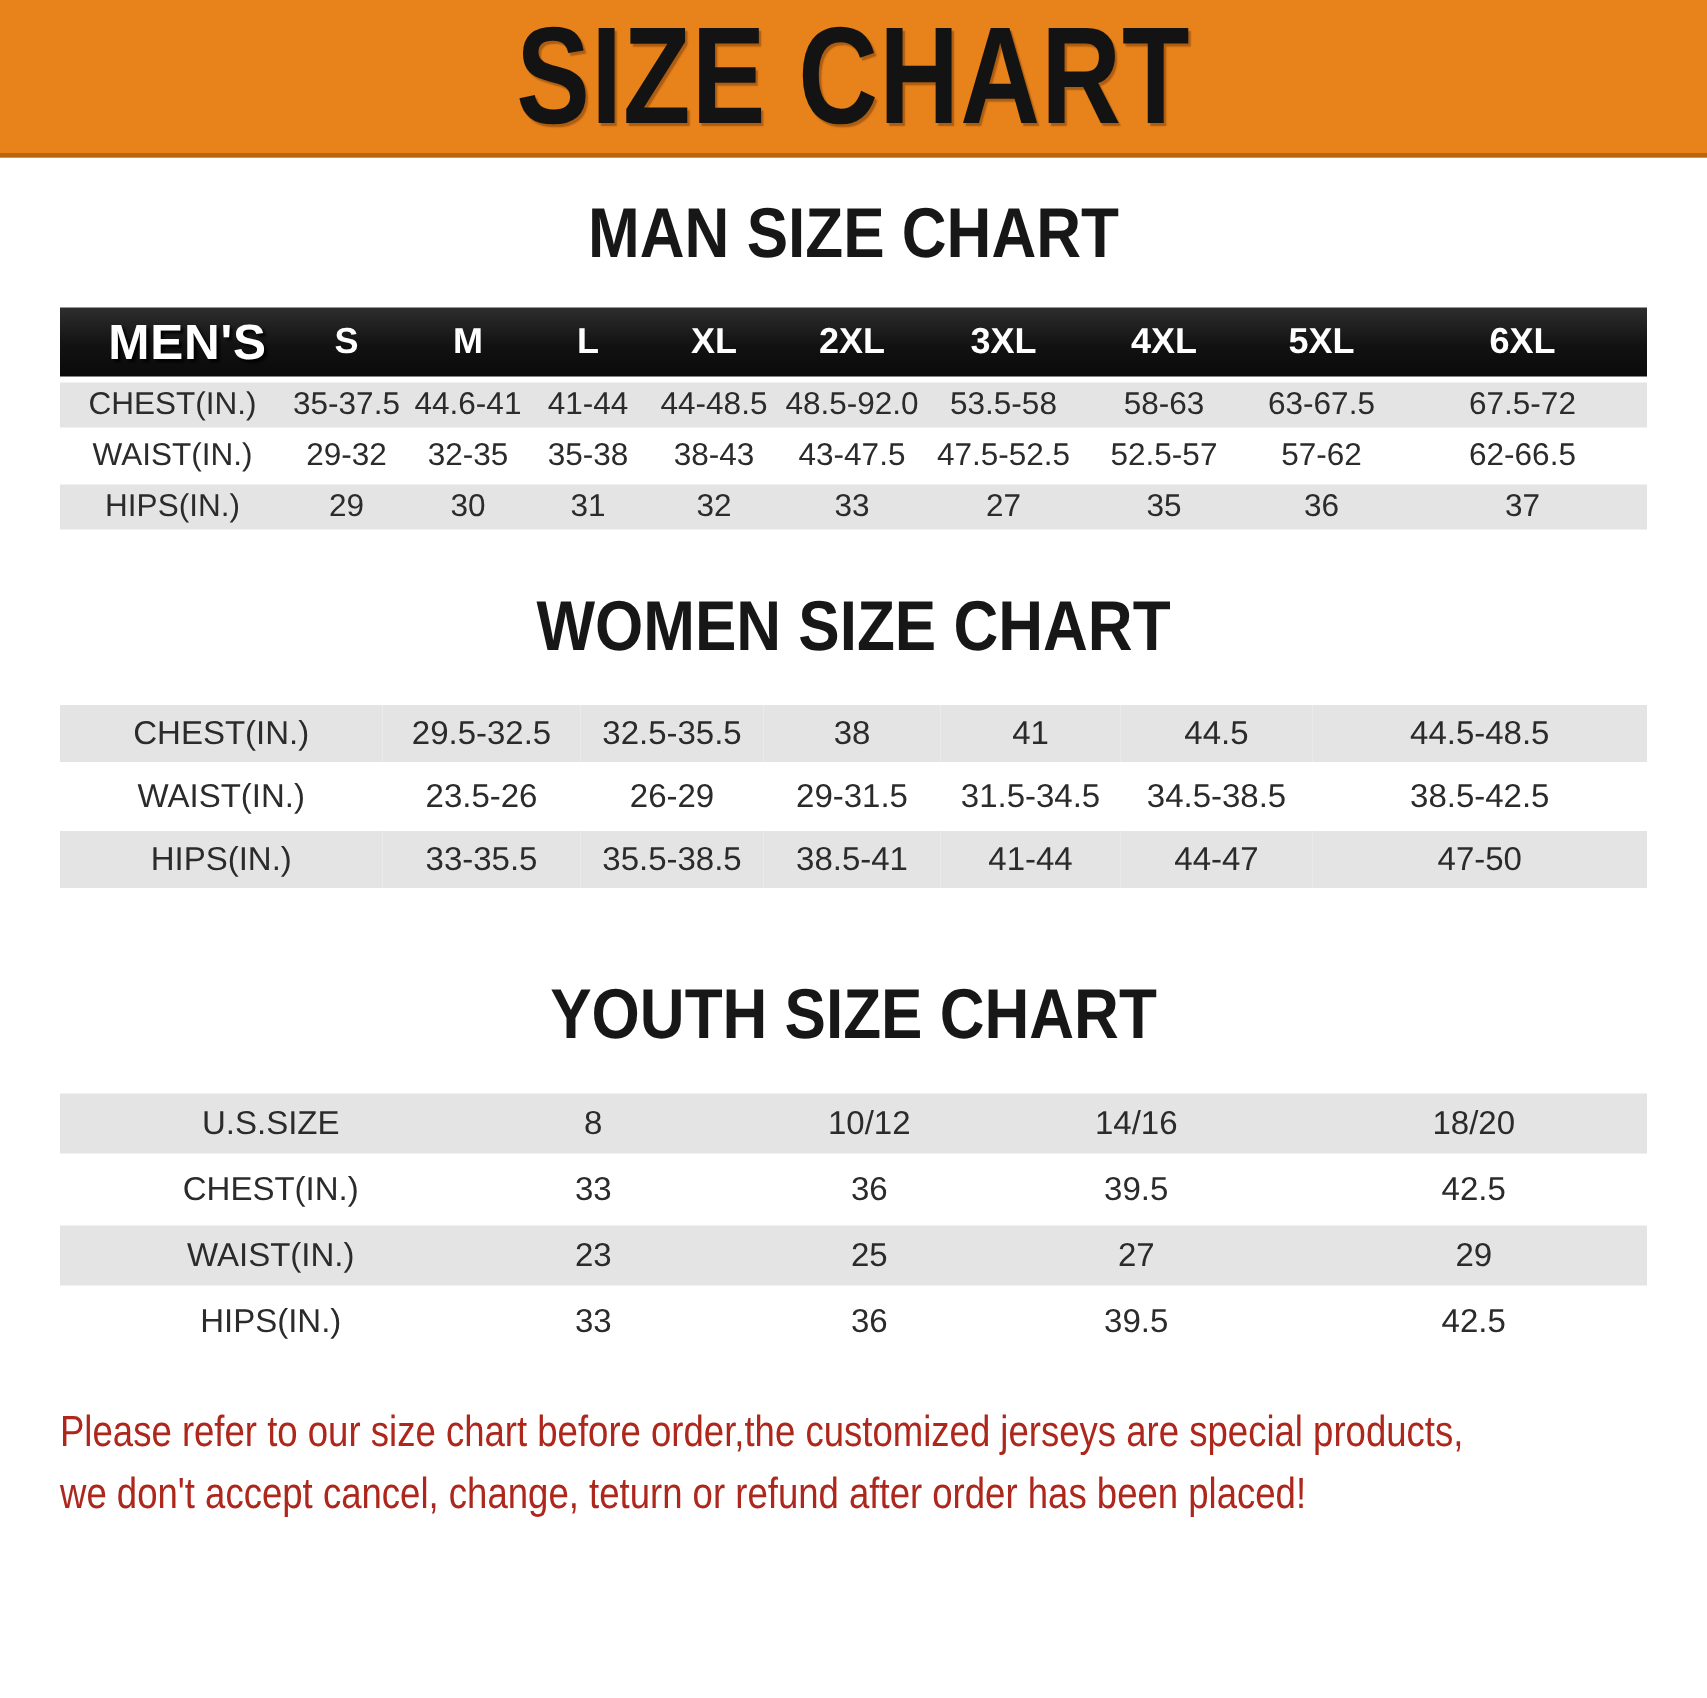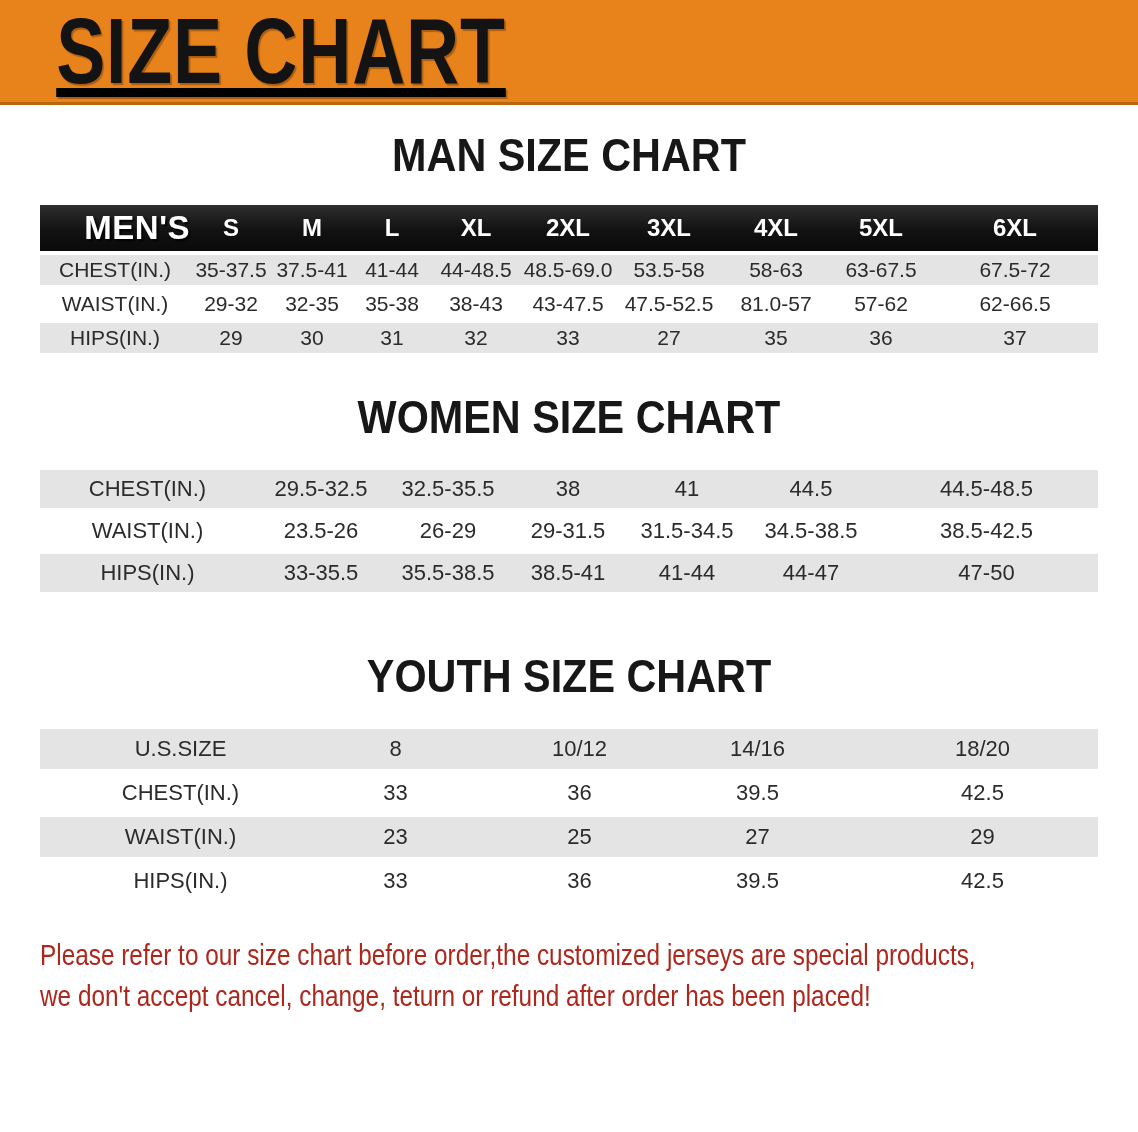--- a/index.html
+++ b/index.html
@@ -5,21 +5,21 @@
   * { margin: 0; padding: 0; box-sizing: border-box; }
   body { font-family: "Liberation Sans", sans-serif; background: #ffffff; }
   .page {
     width: 1138px; height: 1132px; background: #ffffff;
     overflow: hidden; position: relative;
   }
   
   .banner {
     height: 105px; background: #e8821b;
     border-bottom: 3px solid #b9650e;
-    display: flex; align-items: center; justify-content: flex-start; text-decoration: underline;
+    display: flex; align-items: center; justify-content: center;
   }
   .banner h1 {
     font-size: 92px; font-weight: bold; color: #131313;
     line-height: 1; letter-spacing: 1px;
     transform: scaleX(0.80); transform-origin: center;
     text-shadow: 2px 2px 1px rgba(60,25,0,0.35);
     white-space: nowrap;
   }
   
   h2.section-heading {
@@ -35,21 +35,21 @@
     width: 1058px; margin-left: 40px;
     border-collapse: separate; border-spacing: 0 4px;
     table-layout: fixed;
   }
   table.size-table td { text-align: center; vertical-align: middle; }
   tr.head td {
     background: linear-gradient(#2e2e2e 0%, #121212 55%, #0a0a0a 100%);
     color: #ffffff; font-weight: bold; font-size: 24px;
   }
   tr.head td:first-child {
-    text-align: right; padding-left: 20px;
+    text-align: center; padding-left: 20px;
     font-size: 33px; letter-spacing: 0.5px;
     text-shadow: 2px 2px 2px rgba(0,0,0,0.9);
   }
   .men   tr.head td { height: 46px; }
   .women tr.head td, .youth tr.head td { height: 61px; font-size: 27px; }
   tr.data td { font-size: 21px; color: #2b2b2b; }
   .women tr.data td, .youth tr.data td { font-size: 22px; }
   .men   tr.data td { height: 30px; }
   .women tr.data td { height: 38px; }
   .youth tr.data td { height: 40px; padding-left: 41px; }
@@ -95,38 +95,38 @@
       <td>XL</td>
       <td>2XL</td>
       <td>3XL</td>
       <td>4XL</td>
       <td>5XL</td>
       <td>6XL</td>
     </tr>
     <tr class="data gray">
       <td>CHEST(IN.)</td>
       <td>35-37.5</td>
-      <td>37.5-41</td>
+      <td>44.6-41</td>
       <td>41-44</td>
       <td>44-48.5</td>
-      <td>48.5-69.0</td>
+      <td>48.5-92.0</td>
       <td>53.5-58</td>
       <td>58-63</td>
       <td>63-67.5</td>
       <td>67.5-72</td>
     </tr>
     <tr class="data white">
       <td>WAIST(IN.)</td>
       <td>29-32</td>
       <td>32-35</td>
       <td>35-38</td>
       <td>38-43</td>
       <td>43-47.5</td>
       <td>47.5-52.5</td>
-      <td>81.0-57</td>
+      <td>52.5-57</td>
       <td>57-62</td>
       <td>62-66.5</td>
     </tr>
     <tr class="data gray">
       <td>HIPS(IN.)</td>
       <td>29</td>
       <td>30</td>
       <td>31</td>
       <td>32</td>
       <td>33</td>

